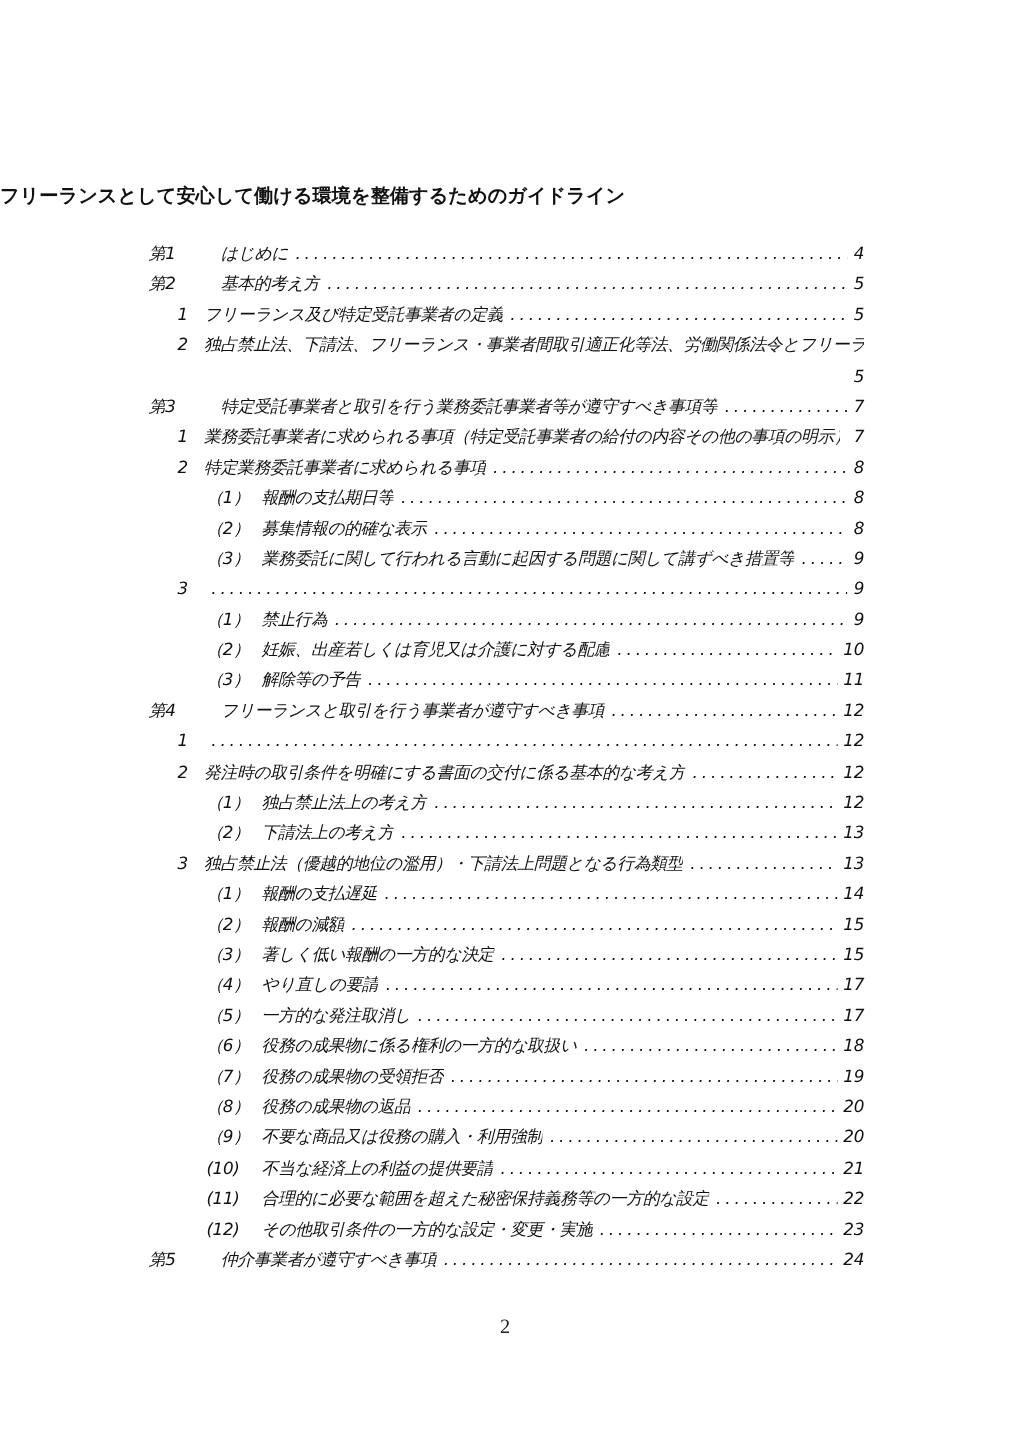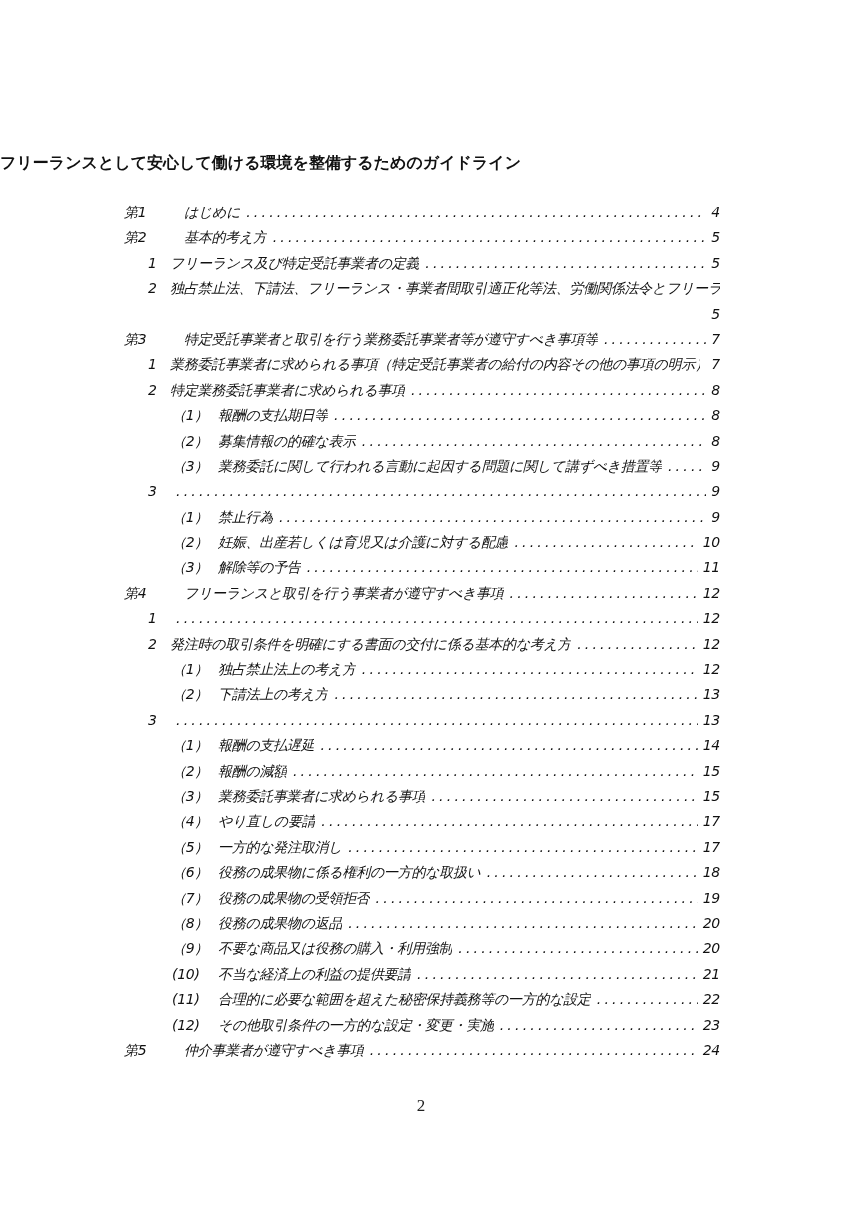--- a/index.html
+++ b/index.html
@@ -184,41 +184,42 @@
 
     <div class="row l2">
         <span class="no">（2）</span>
         <span class="label">下請法上の考え方</span>
         <span class="leader"></span>
         <span class="pg">13</span>
       </div>
 
     <div class="row l1">
         <span class="no">3</span>
+        <span class="label">独占禁止法（優越的地位の濫用）・下請法上問題となる行為類型</span>
         <span class="leader"></span>
         <span class="pg">13</span>
       </div>
 
     <div class="row l2">
         <span class="no">（1）</span>
         <span class="label">報酬の支払遅延</span>
         <span class="leader"></span>
         <span class="pg">14</span>
       </div>
 
     <div class="row l2">
         <span class="no">（2）</span>
         <span class="label">報酬の減額</span>
         <span class="leader"></span>
         <span class="pg">15</span>
       </div>
 
     <div class="row l2">
         <span class="no">（3）</span>
-        <span class="label">業務委託事業者に求められる事項</span>
+        <span class="label">著しく低い報酬の一方的な決定</span>
         <span class="leader"></span>
         <span class="pg">15</span>
       </div>
 
     <div class="row l2">
         <span class="no">（4）</span>
         <span class="label">やり直しの要請</span>
         <span class="leader"></span>
         <span class="pg">17</span>
       </div>

